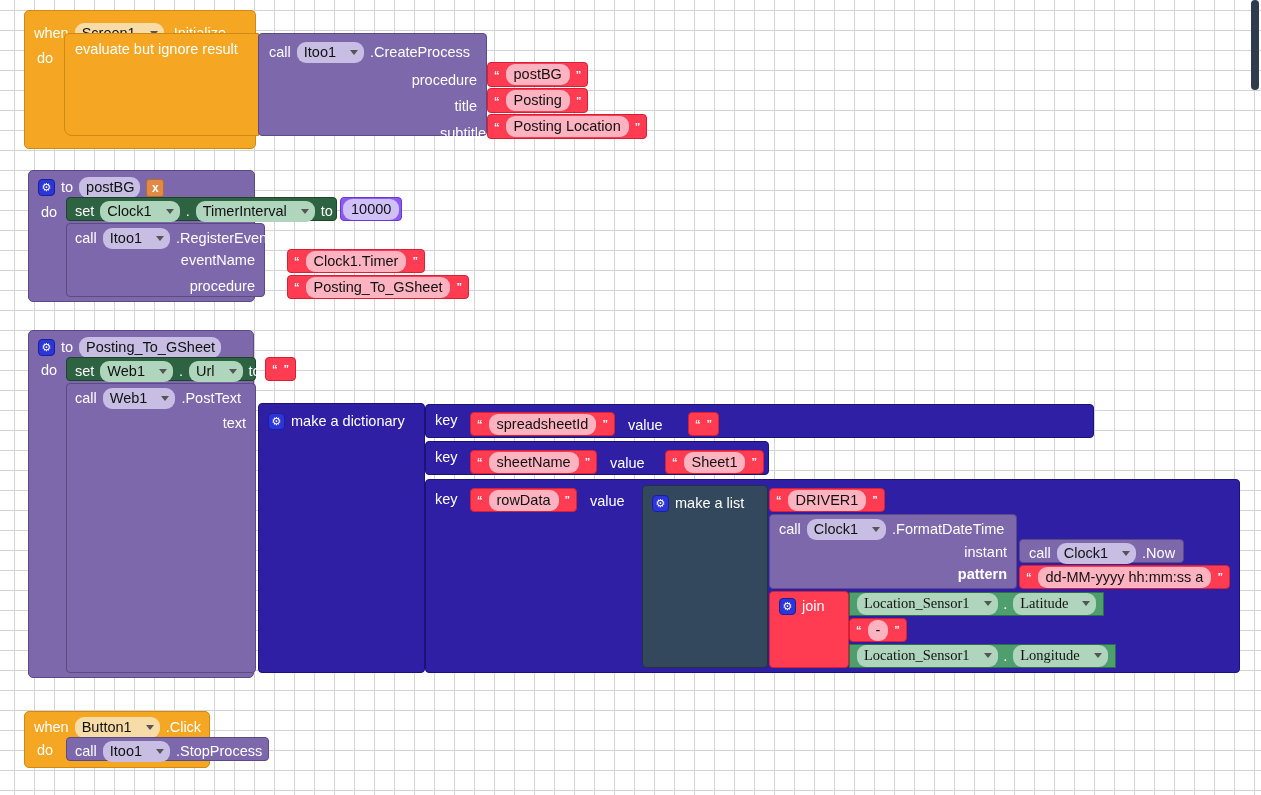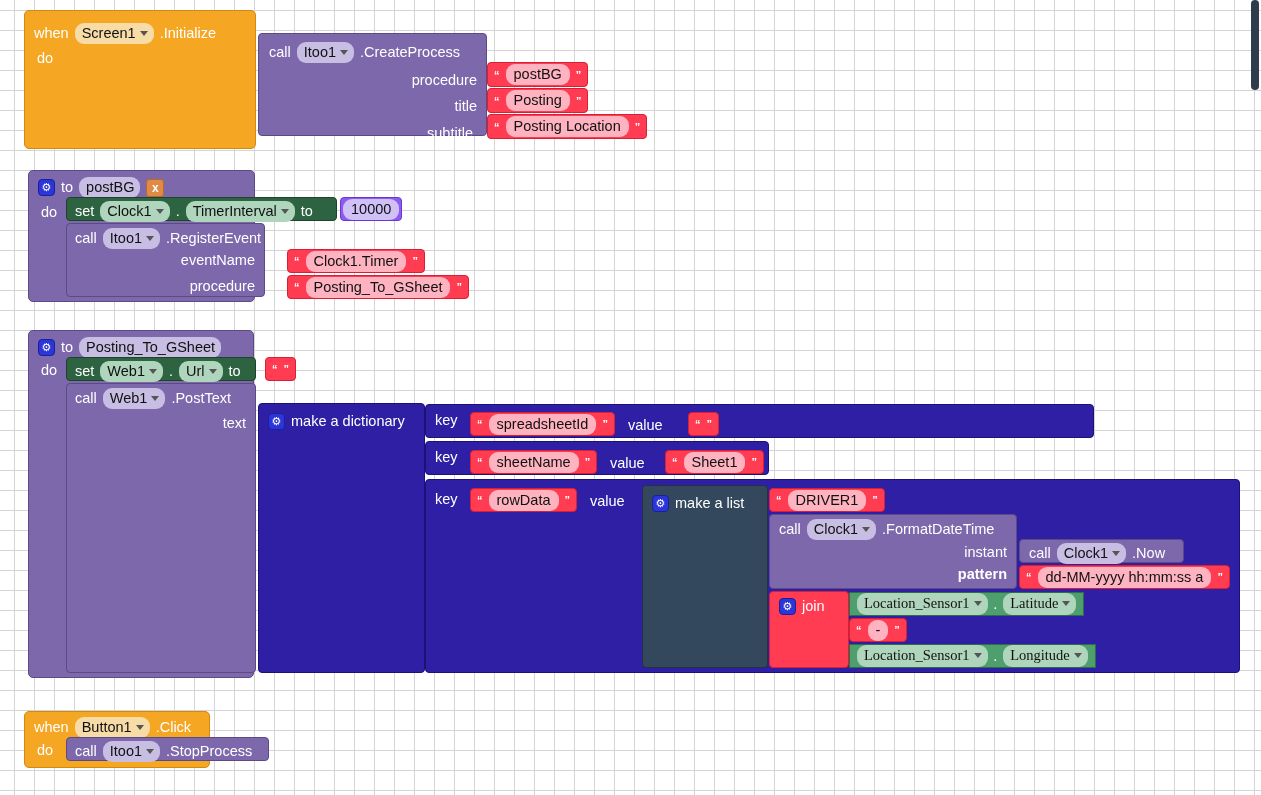--- a/index.html
+++ b/index.html
@@ -30,21 +30,21 @@
   .setg    { background:#2D6340; border:1px solid #1d4429; border-radius:4px; }
   .dictb   { background:#2E1FA4; border:1px solid #1c1178; border-radius:4px; }
   .listb   { background:#33485C; border:1px solid #22323f; border-radius:4px; }
   .txtb    { background:#FF3C52; border:1px solid #d71f35; border-radius:4px; }
   .numb    { background:#8C5BF2; border:1px solid #6a39cc; border-radius:4px; }
   .getg    { background:#4E9E6E; border:1px solid #2f6d49; border-radius:0;font-family:Liberation Serif, serif; }
 
   .lbl { color:#fff; font-size:14.5px; line-height:1; white-space:nowrap; }
 
   .dd {
-    display:inline-flex; align-items:center; gap:4px;
+    display:inline-flex; align-items:center; gap:14px;
     background:#F7DCA8; color:#111; border-radius:9px;
     padding:2px 6px 3px 7px; font-size:14.5px; white-space:nowrap;
   }
   .dd.purple { background:#C8BEE4; }
   .dd.green  { background:#AFD6BD; }
   .caret { width:0; height:0; border-left:4px solid transparent; border-right:4px solid transparent; border-top:5px solid #555; display:inline-block; }
 
   .pill {
     display:inline-block; background:#FFB3C0; color:#111;
     border-radius:9px; padding:2px 8px 3px 8px; font-size:14.5px; white-space:nowrap;
@@ -78,33 +78,36 @@
       <span class="lbl">when</span>
       <span class="dd">
         <span>Screen1</span>
         <span class="caret"></span>
       </span>
       <span class="lbl">.Initialize</span>
     </div>
     <div class="lbl" style="position:absolute; left:12px; top:40px;">do</div>
   </div>
 
+  <div class="blk evt" style="left:64px; top:33px; width:195px; height:103px; border-radius:5px 0 0 8px;">
+    <div class="lbl" style="position:absolute; left:10px; top:8px;">evaluate but ignore result</div>
+  </div>
 
   <div class="blk callp" style="left:258px; top:33px; width:229px; height:103px;">
     <div class="row" style="position:absolute; left:10px; top:8px;">
       <span class="lbl">call</span>
       <span class="dd purple">
         <span>Itoo1</span>
         <span class="caret"></span>
       </span>
       <span class="lbl">.CreateProcess</span>
     </div>
     <div class="lbl" style="position:absolute; right:9px; top:39px;">procedure</div>
     <div class="lbl" style="position:absolute; right:9px; top:65px;">title</div>
-    <div class="lbl" style="position:absolute; right:13px; top:92px;margin-left:12px;">subtitle</div>
+    <div class="lbl" style="position:absolute; right:0; top:92px;margin-left:12px;">subtitle</div>
   </div>
 
   <div class="blk txtb" style="left:487px; top:62px; height:25px; padding:0 6px;">
     <div class="row" style="height:100%;">
       <span class="quote">“</span>
       <span class="pill">postBG</span>
       <span class="quote">”</span>
     </div>
   </div>
   <div class="blk txtb" style="left:487px; top:88px; height:25px; padding:0 6px;">

